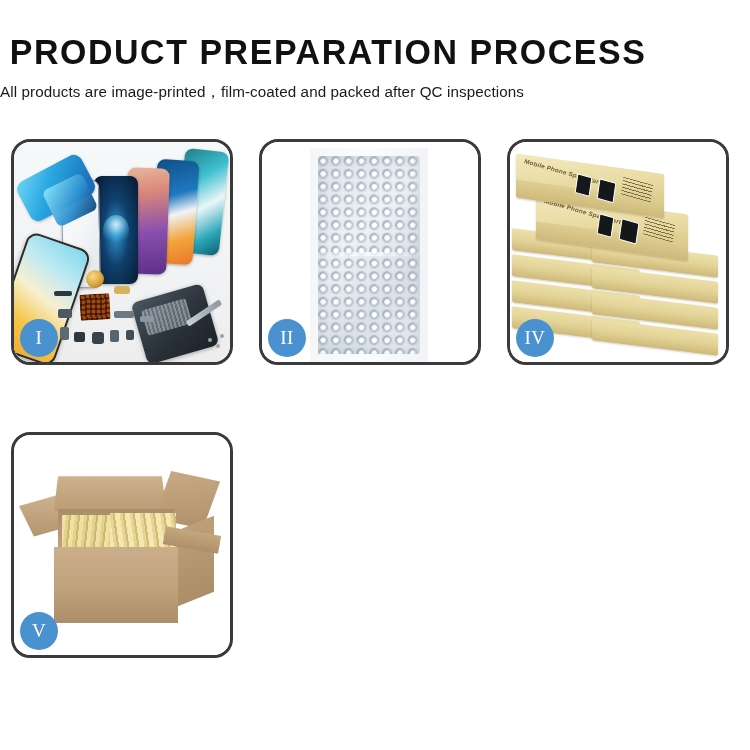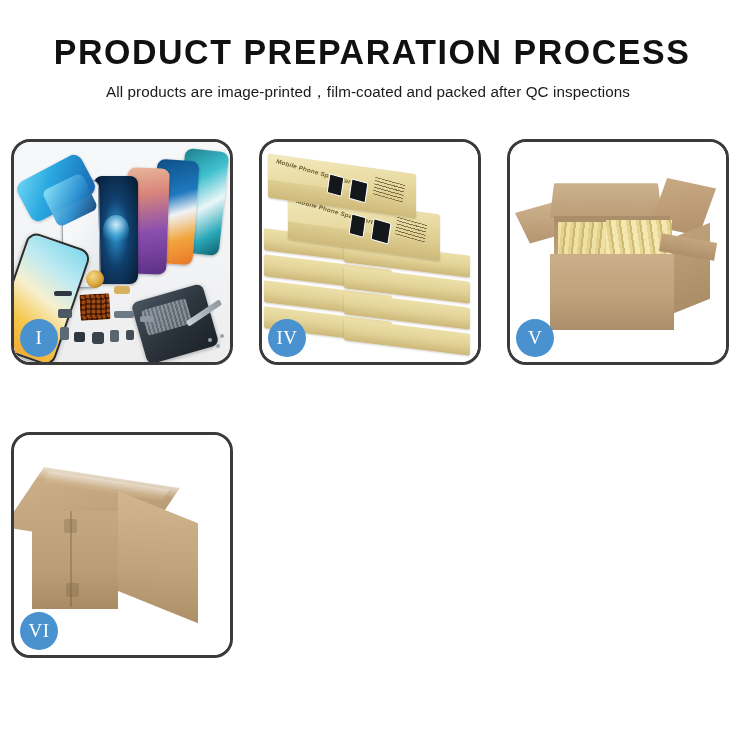--- a/index.html
+++ b/index.html
@@ -12,22 +12,21 @@
     height: 750px;
     font-family: "Liberation Sans", sans-serif;
     overflow: hidden;
     position: relative;
   }
 
   
   #header {
     width: 648px;
     padding-top: 34px;
-    text-align: center;
-    padding-left: 44px;
+    text-align: left;
   }
   #page-title {
     font-family: "Liberation Sans", sans-serif;
     font-size: 35px;
     font-weight: bold;
     letter-spacing: 1.6px;
     color: #111111;
     line-height: 1.05;
     white-space: nowrap;
     transform: scaleX(0.97);
@@ -535,20 +534,29 @@
         <div class="chip c9"></div>
       <div class="chip c10"></div>
       <div class="p1-tweezer"></div>
       <div class="screw sc1"></div>
         <div class="screw sc2"></div>
         <div class="screw sc3"></div>
     </div>
     <div class="badge">I</div>
   </div>
 
+  <div class="panel">
+    <div class="panel-photo">
+      <div class="p2-bg"></div>
+      <div class="p2-sheet"></div>
+      <div class="p2-bubbles"></div>
+      <div class="p2-seam"></div>
+    </div>
+    <div class="badge">II</div>
+  </div>
 
 
   <div class="panel">
     <div class="panel-photo">
       <div class="p4-bg"></div>
       <div class="stackwrap">
 
         <div class="kbox" style="left:2px;  top:168px; width:128px; height:22px; transform:skewY(7deg);"></div>
         <div class="kbox" style="left:2px;  top:142px; width:128px; height:22px; transform:skewY(7deg);"></div>
         <div class="kbox" style="left:2px;  top:116px; width:128px; height:22px; transform:skewY(7deg);"></div>
@@ -588,28 +596,14 @@
       <div class="c-innerback"></div>
       <div class="c-contents"></div>
       <div class="c-contents2"></div>
       <div class="c-right"></div>
       <div class="c-front"></div>
       <div class="c-flapfront"></div>
     </div>
     <div class="badge">V</div>
   </div>
 
-  <div class="panel">
-    <div class="panel-photo">
-      <div class="p6-bg"></div>
-      <div class="s-top"></div>
-      <div class="s-shine"></div>
-      <div class="s-tape"></div>
-      <div class="s-right"></div>
-      <div class="s-front"></div>
-      <div class="s-seam"></div>
-      <div class="s-notch s-n1"></div>
-      <div class="s-notch s-n2"></div>
-    </div>
-    <div class="badge">VI</div>
-  </div>
 
 </div>
 
 </body></html>

